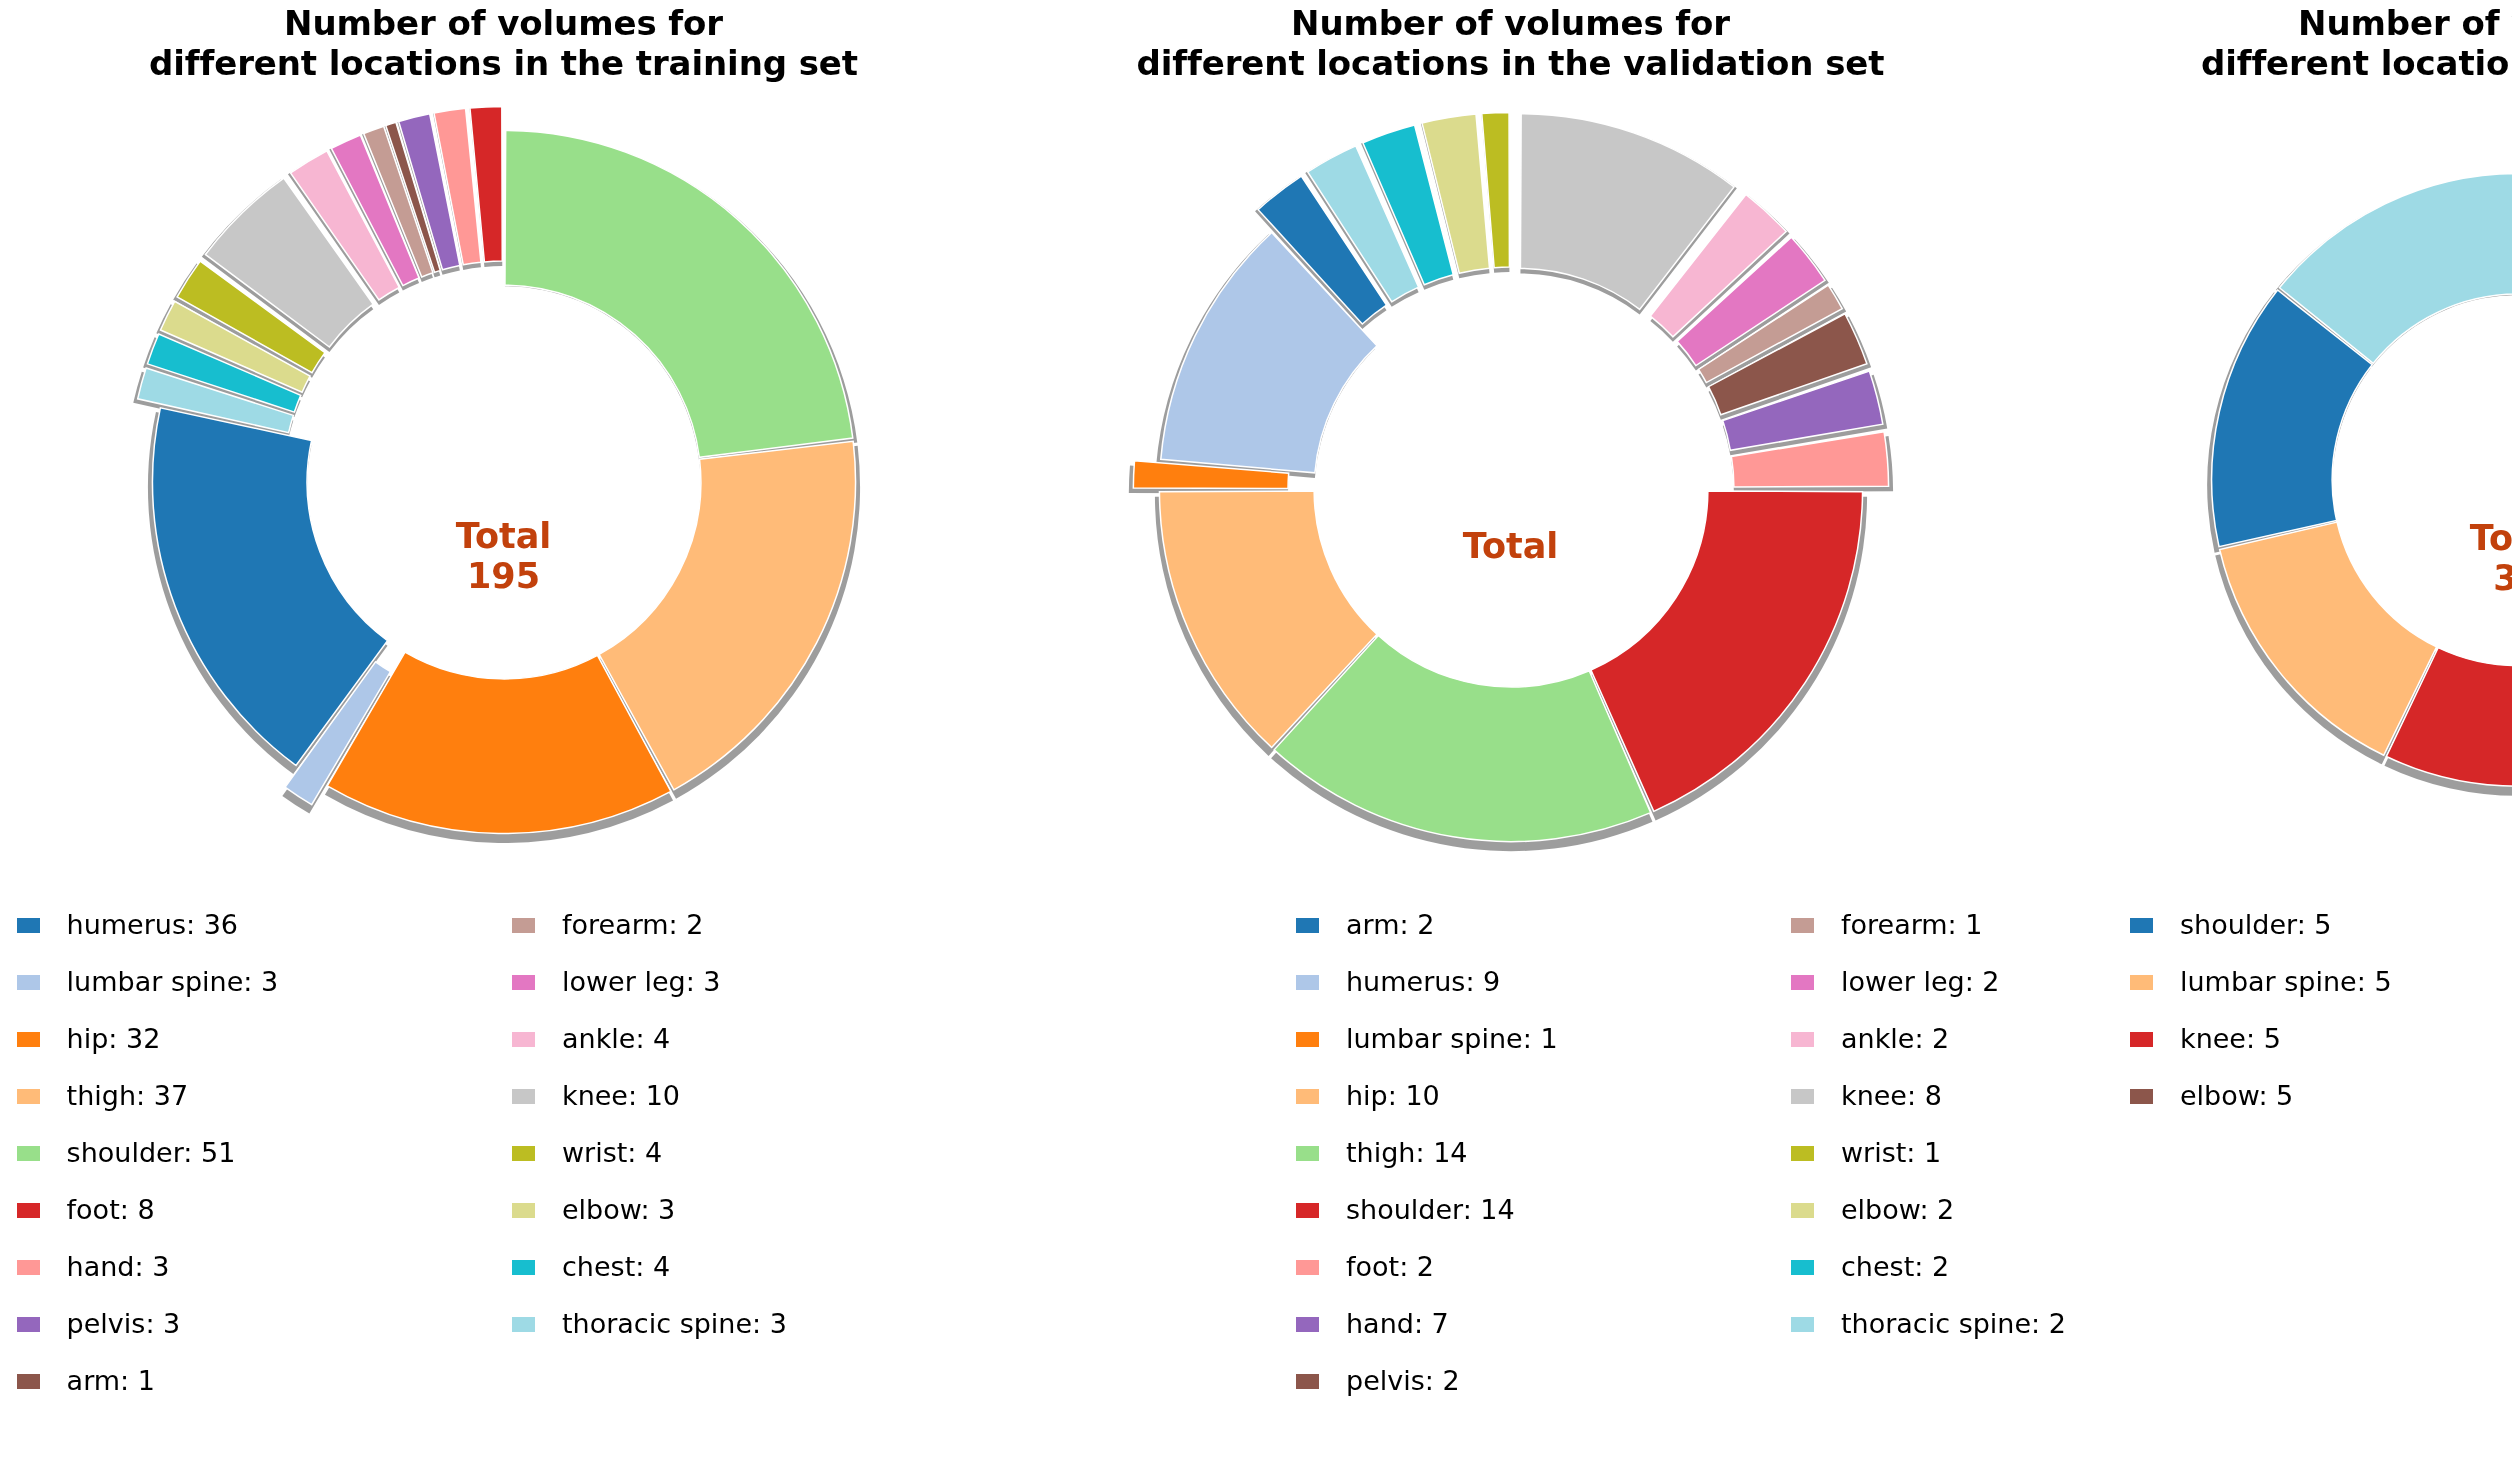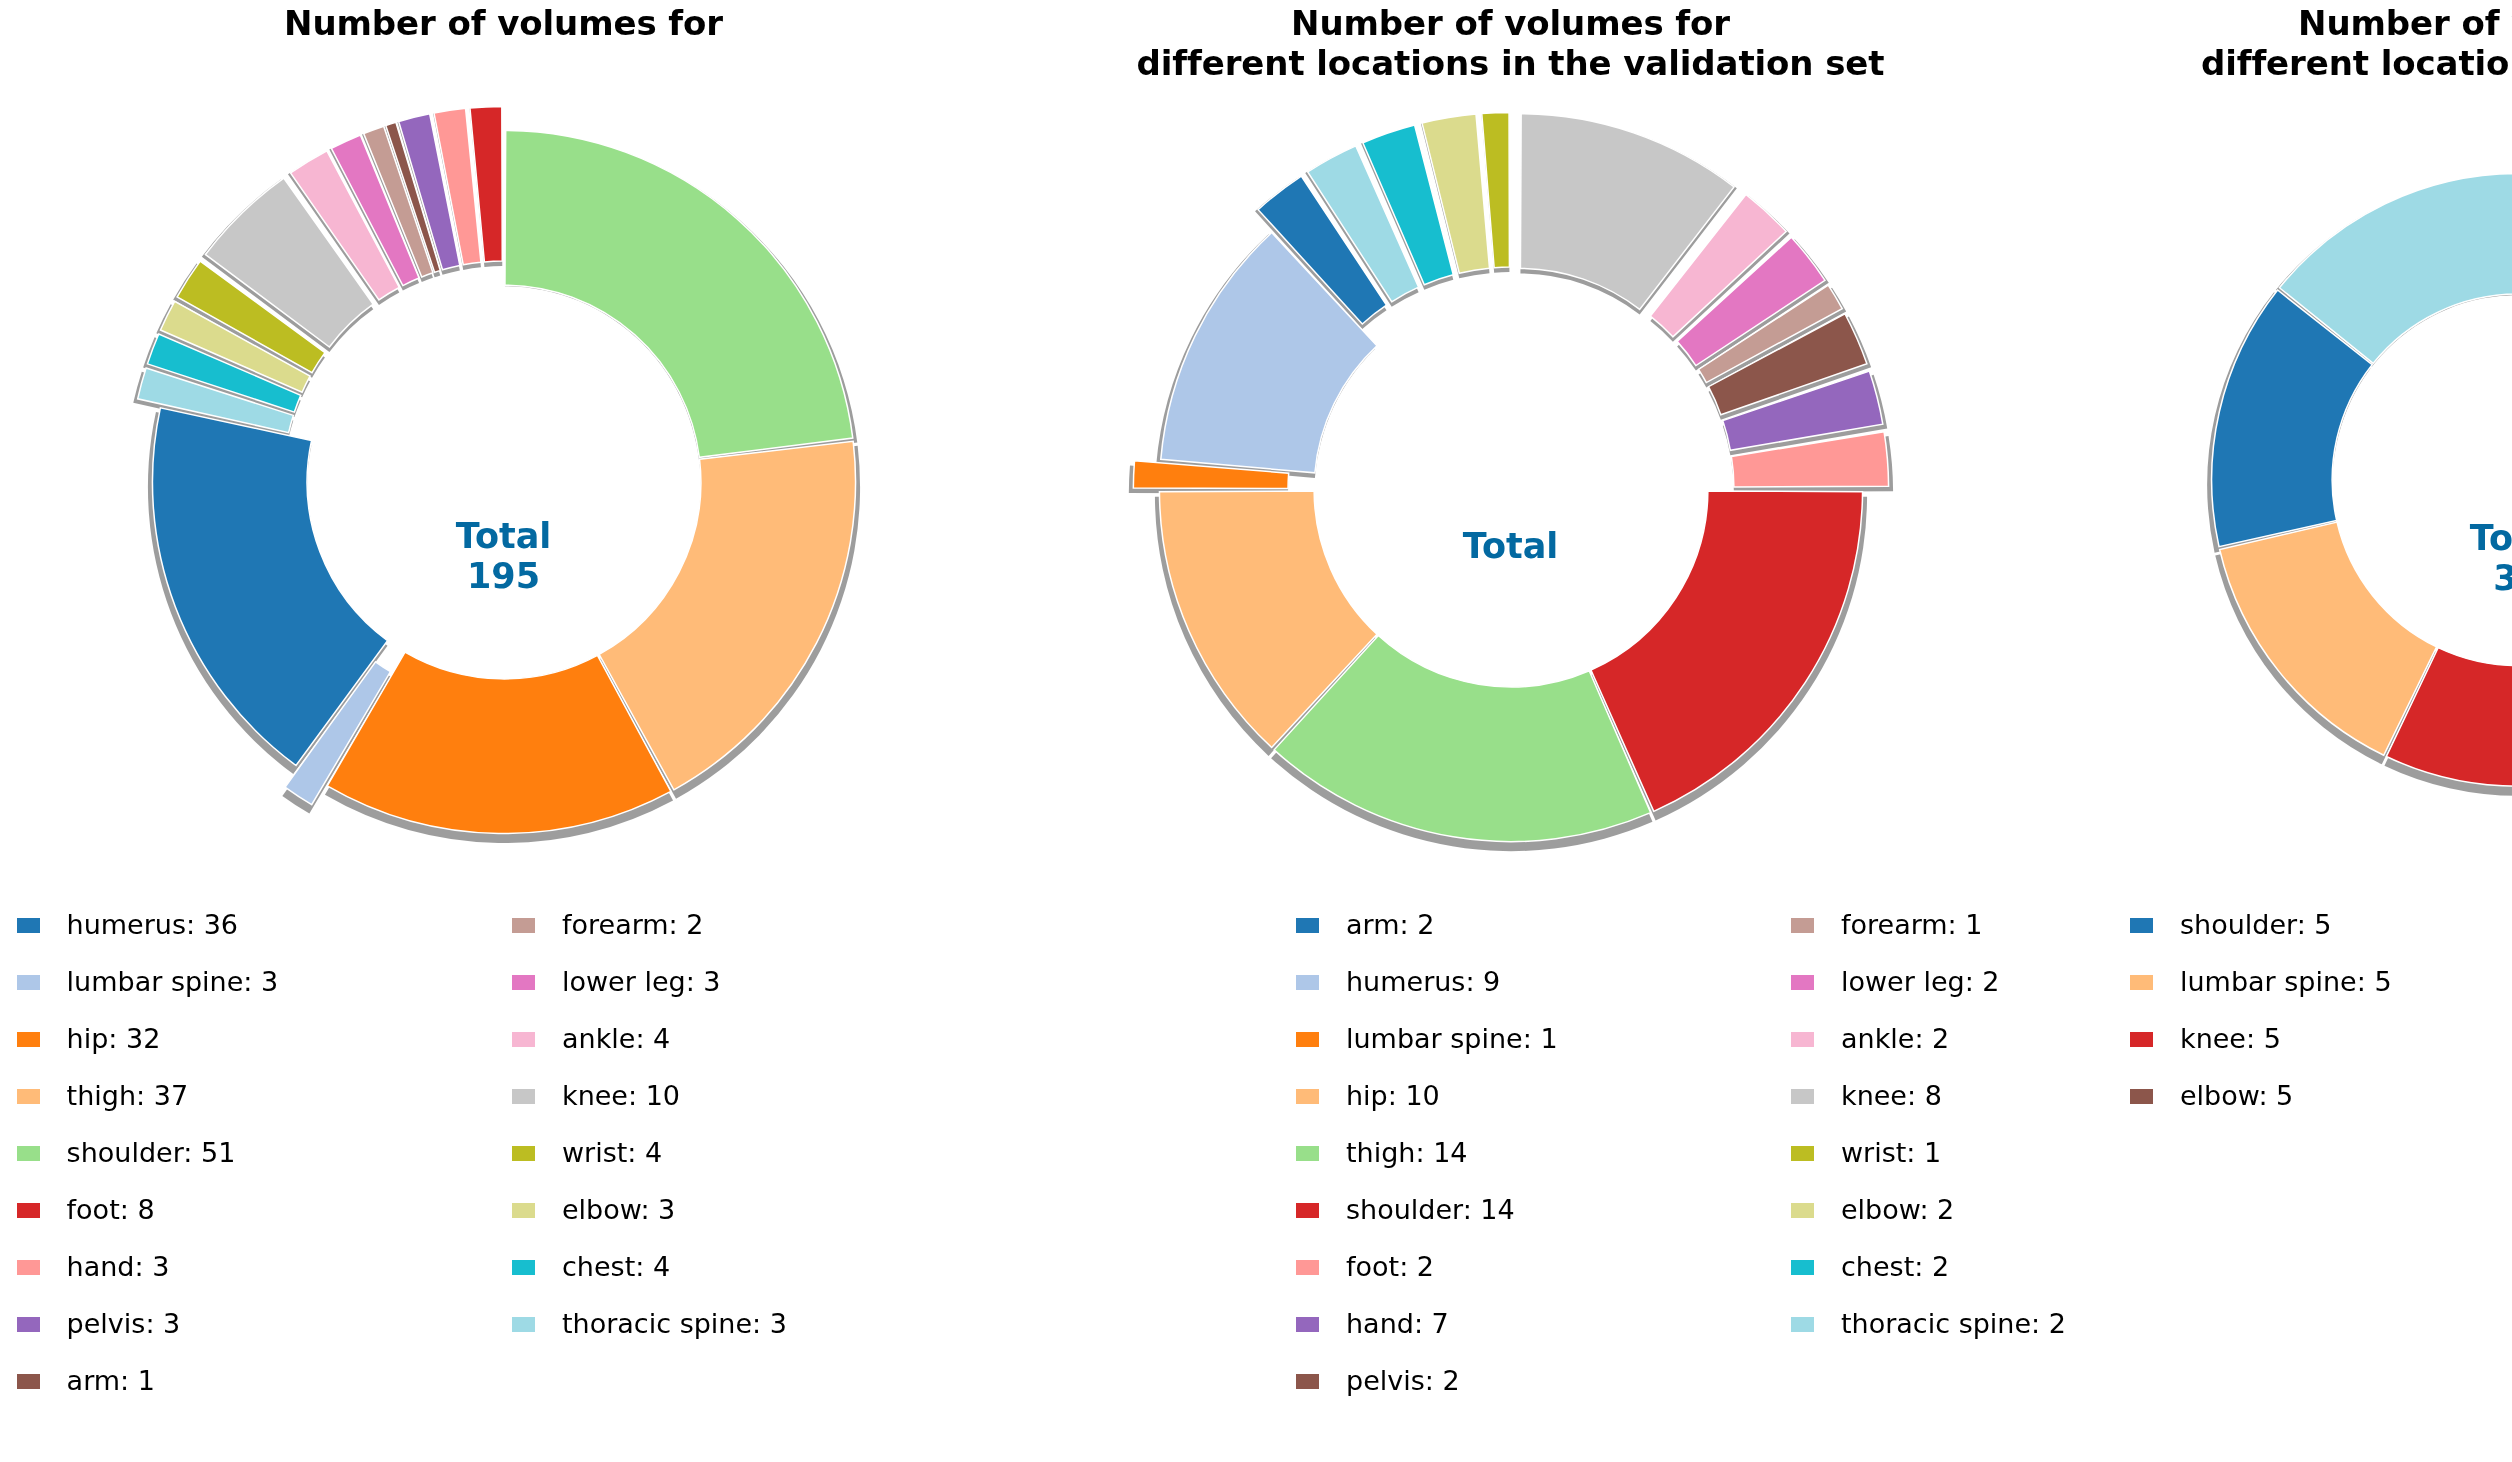--- a/index.html
+++ b/index.html
@@ -13,21 +13,21 @@
 
   .title{position:absolute;left:0;right:0;top:3px;text-align:center;
          font-weight:bold;font-size:34px;line-height:1.18;color:#000;
          font-family:"DejaVu Sans","Liberation Sans",sans-serif;letter-spacing:-0.1px;}
   .title span{display:block;}
 
   .donutwrap{position:absolute;left:0;right:0;top:75px;height:814px;}
   .donutwrap svg{display:block;margin:0 auto;}
 
   .centerlabel{position:absolute;left:0;right:0;text-align:center;
-      font-weight:bold;font-size:35px;line-height:1.14;color:#0369a1;pointer-events:none;}
+      font-weight:bold;font-size:35px;line-height:1.14;color:#c2410c;pointer-events:none;}
   .centerlabel b{display:block;font-weight:bold;}
 
   .legend{position:absolute;left:0;right:0;top:910px;}
   .legcol{position:absolute;top:0;}
   .legrow{position:relative;height:57px;}
   .sw{position:absolute;left:0;top:8px;width:23px;height:14.6px;}
   .lbl{position:absolute;left:50px;top:0;font-size:27px;line-height:30px;
        color:#000;white-space:nowrap;font-family:"DejaVu Sans","Liberation Sans",sans-serif;}
 
   
@@ -36,20 +36,21 @@
   .p2 .legend .c0{left:116px;} .p2 .legend .c1{left:693px;}
 </style>
 </head>
 <body>
 
 <div class="board">
 
   <div class="panel p0">
     <div class="title">
       <span>Number of volumes for</span>
+      <span>different locations in the training set</span>
     </div>
     <div class="donutwrap" style="top: 75px;">
       <svg id="svg-training" width="904" height="804" viewBox="0 0 1800 1600">
           <g>
             <path d="M 903.4029426436172 111.00816649176818 A 709 709 0 0 1 1603.412305377311 731.1623467004177 L 1288.9106117177798 770.8824258202592 A 392 392 0 0 0 901.8814577098701 428.00451518303686 Z" fill="#8c8c8c" opacity="0.85"></path>
             <path d="M 1604.2326641960326 737.9186094211484 A 709 709 0 0 1 1242.5430382245174 1440.7618439980963 L 1089.3890987080547 1163.2138827182705 A 392 392 0 0 0 1289.364181050557 774.6179053499156 Z" fill="#8c8c8c" opacity="0.85"></path>
             <path d="M 1236.5684618167566 1444.021370235269 A 709 709 0 0 1 543.502837066568 1432.85460985491 L 702.8957857970305 1158.8420409917132 A 392 392 0 0 0 1086.0858068154705 1165.0160467309242 Z" fill="#8c8c8c" opacity="0.85"></path>
             <path d="M 512.4901230477133 1470.2421565983655 A 709 709 0 0 1 458.6207864014395 1434.9497188847117 L 644.2042171473281 1177.9520725285904 A 392 392 0 0 0 673.9881099052116 1197.464957696083 Z" fill="#8c8c8c" opacity="0.85"></path>
             <path d="M 480.5120178384915 1391.5862426808976 A 709 709 0 0 1 206.9769479630786 670.3335396776199 L 516.833517068444 737.2507017681622 A 392 392 0 0 0 668.0687037978684 1136.0251158404963 Z" fill="#8c8c8c" opacity="0.85"></path>
             <path d="M 161.83582233090942 652.3920832437061 A 709 709 0 0 1 178.75438469501705 590.253336571331 L 480.52210490940934 687.3370274602145 A 392 392 0 0 0 471.1679773399732 721.693005874278 Z" fill="#8c8c8c" opacity="0.85"></path>

